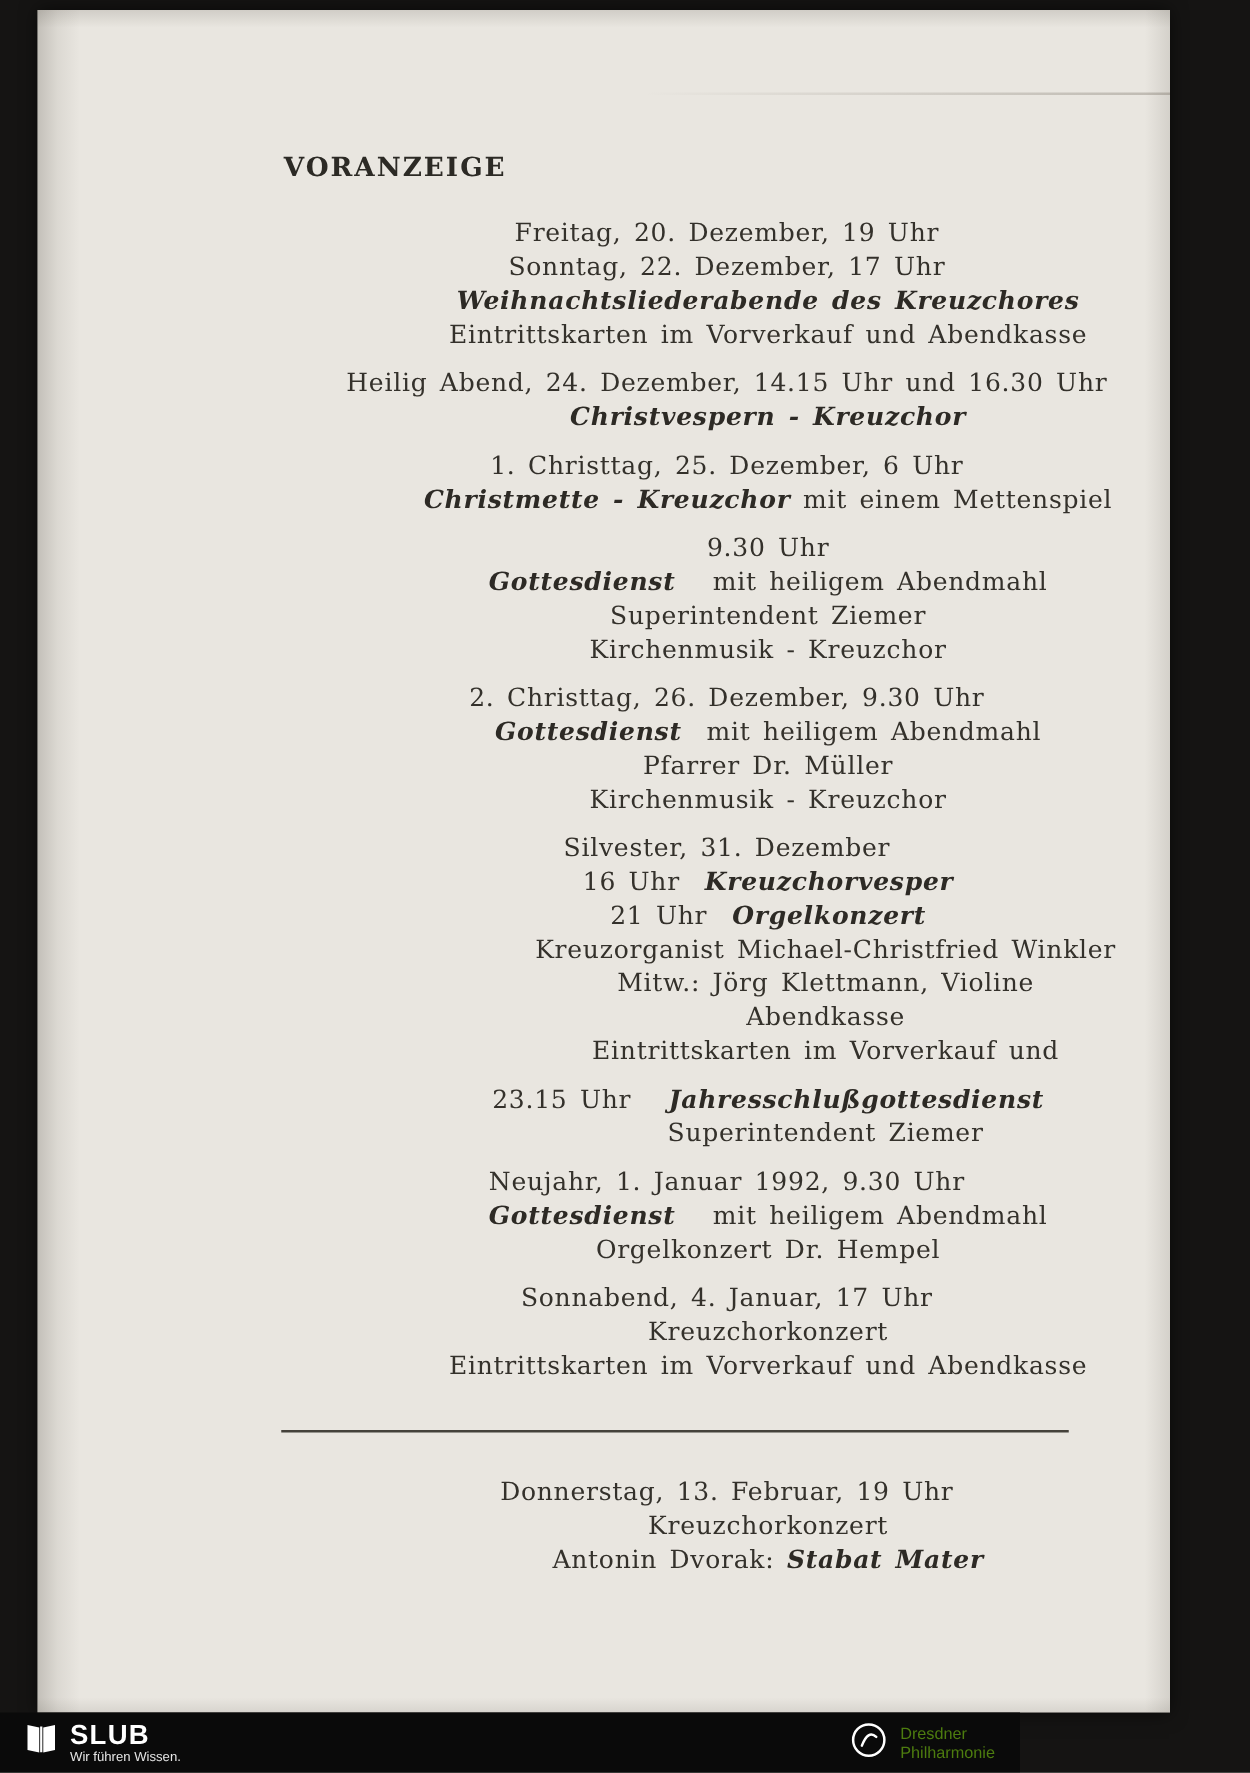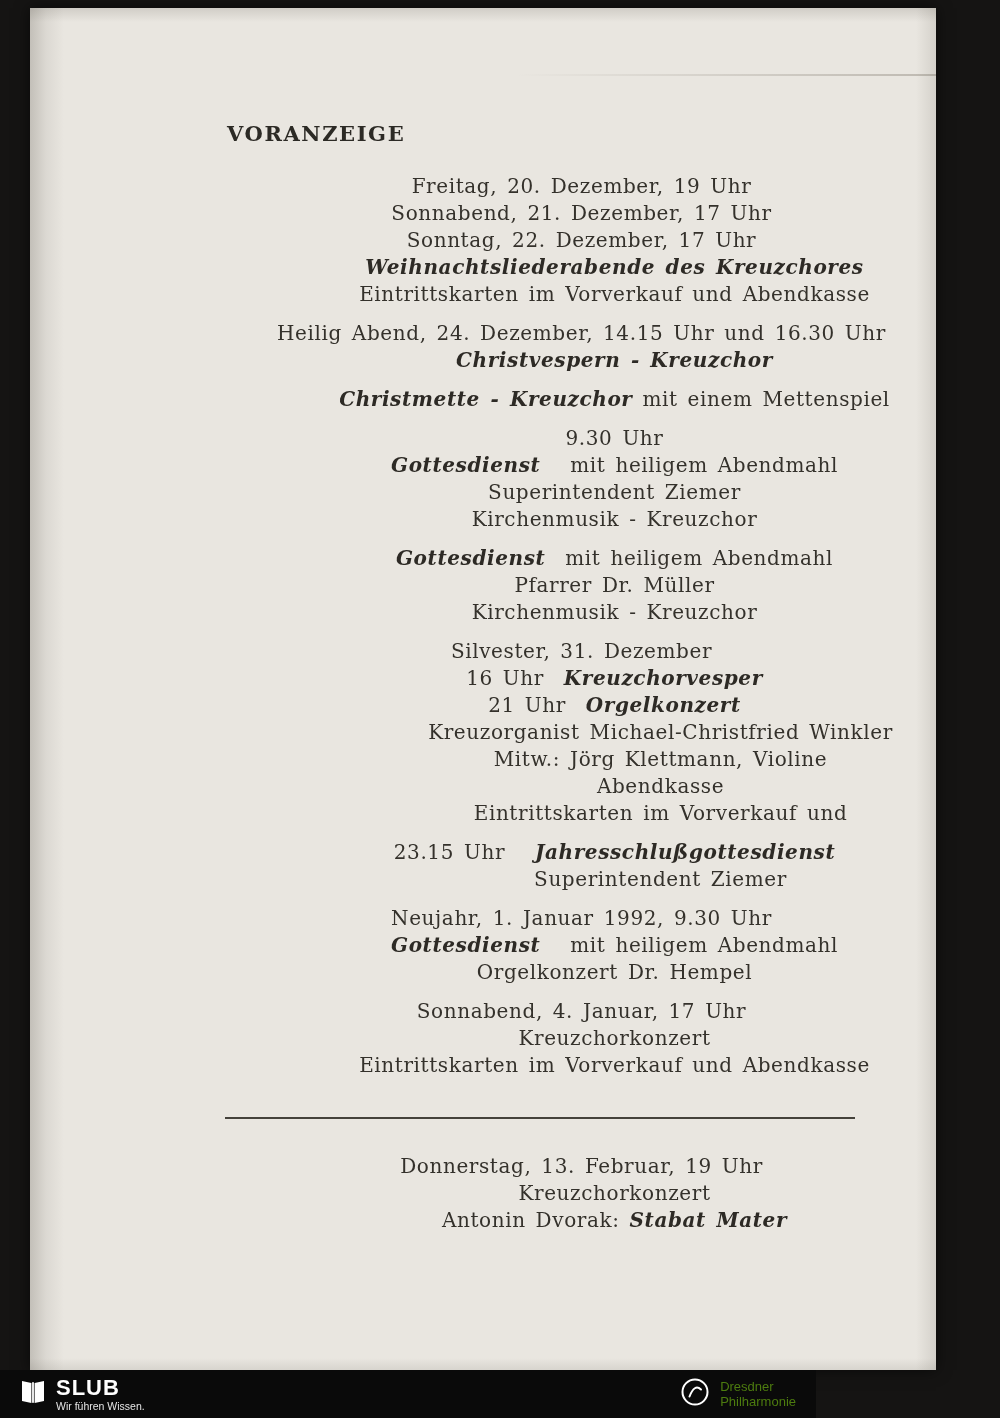--- a/index.html
+++ b/index.html
@@ -62,39 +62,40 @@
 
 <div class="viewer">
 
   <div class="page">
     <div class="crease"></div>
     <div class="content">
       <div class="doc-title">VORANZEIGE</div>
       <div>
           <div class="block">
             <div class="line ind-1"><span>Freitag, 20. Dezember, 19 Uhr</span></div>
-            <div class="line ind-1"><span>Sonnabend, 21. Dezember, 17 Uhr</span></div>
             <div class="line ind-1"><span>Sonntag, 22. Dezember, 17 Uhr</span></div>
             <div class="line ind-2"><span class="bold">Weihnachtsliederabende des Kreuzchores</span></div>
             <div class="line ind-2"><span>Eintrittskarten im Vorverkauf und Abendkasse</span></div>
           </div>
           <div class="block">
             <div class="line ind-1"><span>Heilig Abend, 24. Dezember, 14.15 Uhr und 16.30 Uhr</span></div>
             <div class="line ind-2"><span class="bold">Christvespern - Kreuzchor</span></div>
           </div>
           <div class="block">
+            <div class="line ind-1"><span>1. Christtag, 25. Dezember, 6 Uhr</span></div>
             <div class="line ind-2"><span class="bold">Christmette - Kreuzchor</span><span> mit einem Mettenspiel</span></div>
           </div>
           <div class="block">
             <div class="line ind-2"><span>9.30 Uhr</span></div>
             <div class="line ind-2"><span class="bold">Gottesdienst</span><span>   mit heiligem Abendmahl</span></div>
             <div class="line ind-2"><span>Superintendent Ziemer</span></div>
             <div class="line ind-2"><span>Kirchenmusik - Kreuzchor</span></div>
           </div>
           <div class="block">
+            <div class="line ind-1"><span>2. Christtag, 26. Dezember, 9.30 Uhr</span></div>
             <div class="line ind-2"><span class="bold">Gottesdienst</span><span>  mit heiligem Abendmahl</span></div>
             <div class="line ind-2"><span>Pfarrer Dr. Müller</span></div>
             <div class="line ind-2"><span>Kirchenmusik - Kreuzchor</span></div>
           </div>
           <div class="block">
             <div class="line ind-1"><span>Silvester, 31. Dezember</span></div>
             <div class="line ind-2"><span>16 Uhr  </span><span class="bold">Kreuzchorvesper</span></div>
             <div class="line ind-2"><span>21 Uhr  </span><span class="bold">Orgelkonzert</span></div>
             <div class="line ind-3"><span>Kreuzorganist Michael-Christfried Winkler</span></div>
             <div class="line ind-3"><span>Mitw.: Jörg Klettmann, Violine</span></div>

